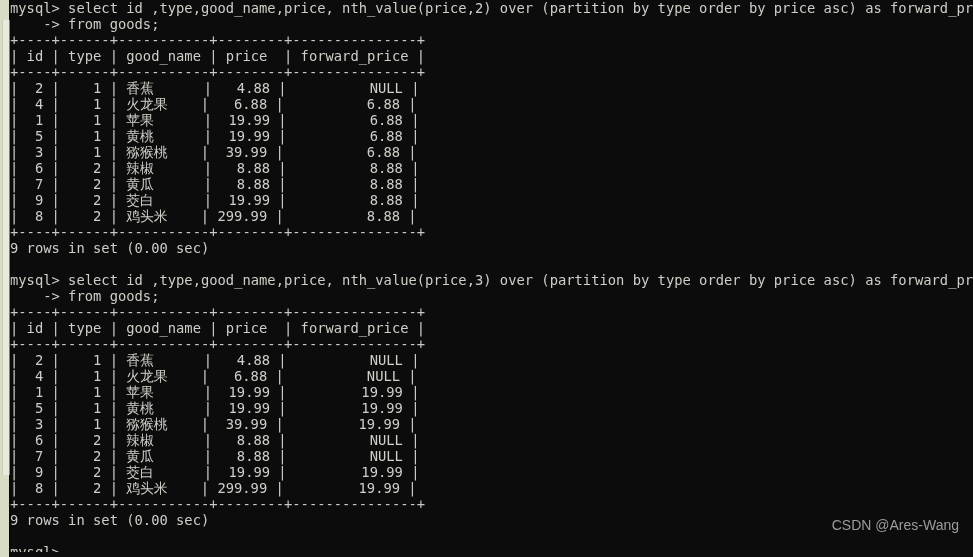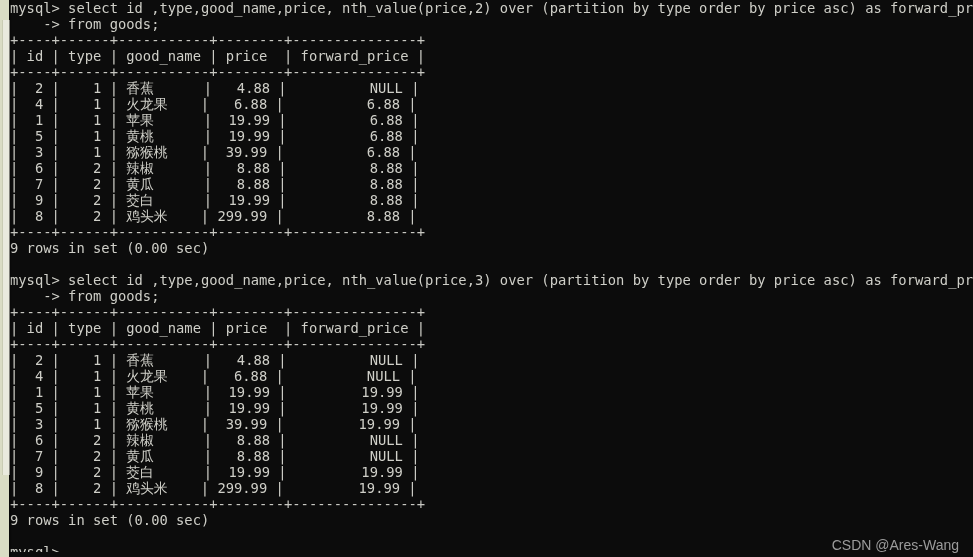--- a/index.html
+++ b/index.html
@@ -72,21 +72,21 @@
   .line.blank { color: transparent; }
   .line.rule { color: #c8c8c2; }
   .cut {
     height: 8px;
     overflow: hidden;
   }
   
   #watermark {
     position: absolute;
     right: 14px;
-    bottom: 4px;
+    bottom: 24px;
     font-family: "Liberation Sans", "DejaVu Sans", sans-serif;
     font-size: 14px;
     color: #9c9c9c;
     z-index: 8;
     white-space: pre;
   }
 </style>
 </head>
 <body>
 

